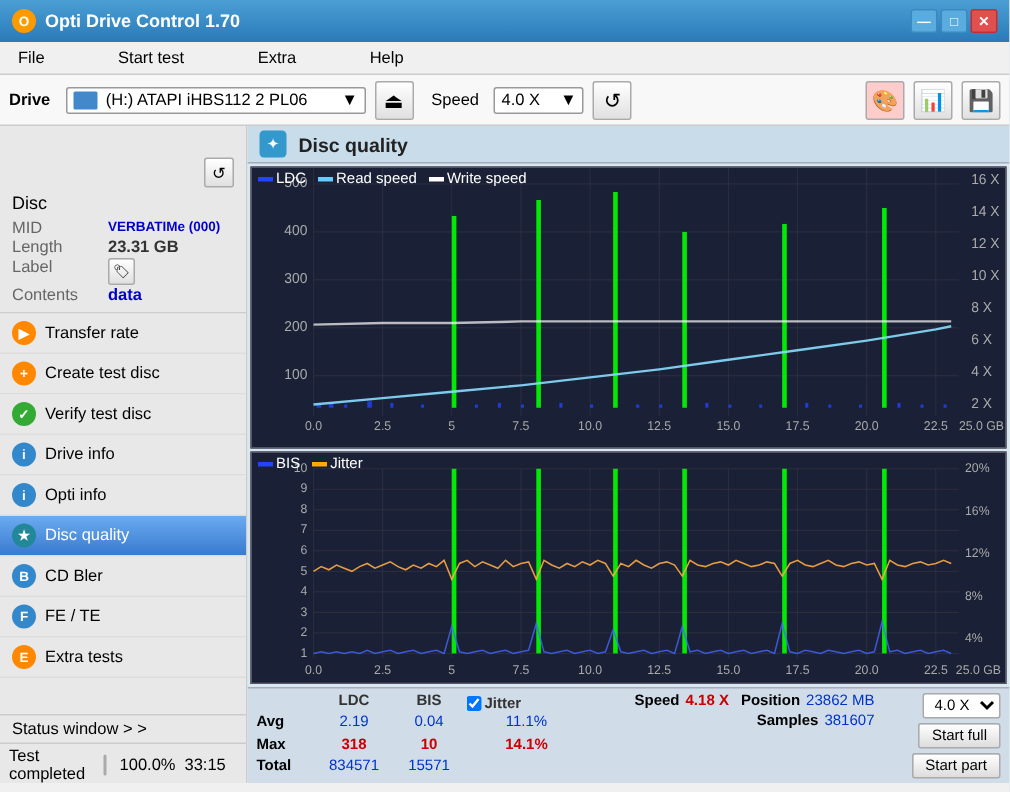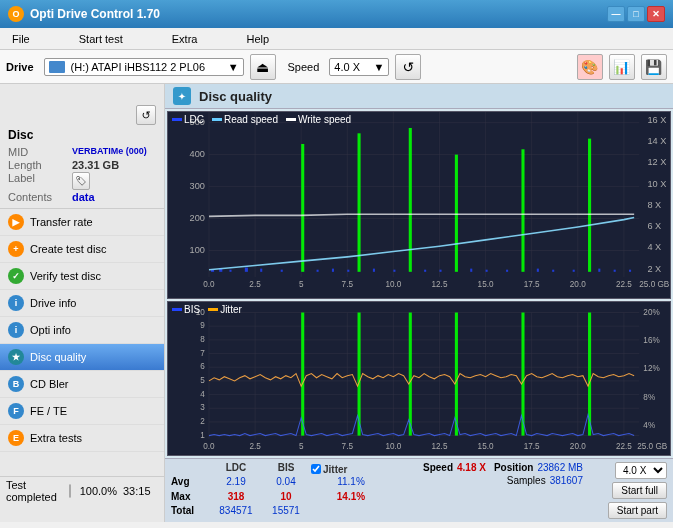--- a/index.html
+++ b/index.html
@@ -111,21 +111,21 @@
     
     #disc-info-panel {
       background: #e8e8e8;
       padding: 4px 8px;
       border-bottom: 1px solid #ccc;
     }
     #disc-header {
       display: flex; justify-content: space-between; align-items: center;
       margin-bottom: 4px;
     }
-    #disc-header .disc-label { font-weight: bold; font-size: 12px; margin-top: 40px; }
+    #disc-header .disc-label { font-weight: normal; font-size: 12px; margin-top: 40px; }
     .disc-refresh-btn {
       width: 20px; height: 20px;
       border: 1px solid #aaa;
       background: linear-gradient(to bottom, #fff, #e0e0e0);
       border-radius: 2px;
       cursor: pointer; display: flex; align-items: center; justify-content: center;
       font-size: 11px;
     }
     .info-row { display: flex; gap: 4px; margin-bottom: 1px; }
     .info-key { color: #666; min-width: 60px; }
@@ -355,20 +355,23 @@
         <div class="nav-icon blue">F</div>
         <span>FE / TE</span>
       </div>
       <div class="nav-btn">
         <div class="nav-icon orange">E</div>
         <span>Extra tests</span>
       </div>
     </div>
 
     <div id="statusbar">
+      <div id="status-window-row">
+        <span>Status window &gt; &gt;</span>
+      </div>
       <div id="test-completed-row">
         <span>Test completed</span>
         <div class="progress-bar-outer">
           <div class="progress-bar-inner" style="width:100%"></div>
         </div>
         <span class="progress-label">100.0%</span>
         <span class="time-label">33:15</span>
       </div>
     </div>
   </div>
@@ -588,21 +591,21 @@
         </div>
 
         <div style="display:flex; flex-direction:column; gap:2px; min-width:160px;">
           <div style="display:flex; gap:4px; font-size:10px; align-items:center;">
             <span style="font-weight:bold;">Speed</span>
             <span style="color:#cc0000; font-weight:bold;">4.18 X</span>
             <span style="margin-left:auto; font-weight:bold;">Position</span>
             <span style="color:#0033cc;">23862 MB</span>
           </div>
           <div style="display:flex; gap:4px; font-size:10px; align-items:center;">
-            <span style="margin-left:auto; font-weight:normal;text-align:right;">Samples</span>
+            <span style="margin-left:auto; font-weight:bold;text-align:right;">Samples</span>
             <span style="color:#0033cc;">381607</span>
           </div>
         </div>
         <div style="display:flex; flex-direction:column; gap:3px; min-width:80px; align-items:flex-end;">
           <div style="display:flex; gap:2px; align-items:center;">
             <select class="speed-dropdown">
               <option>4.0 X</option>
             </select>
           </div>
           <button class="scan-btn">Start full</button>

